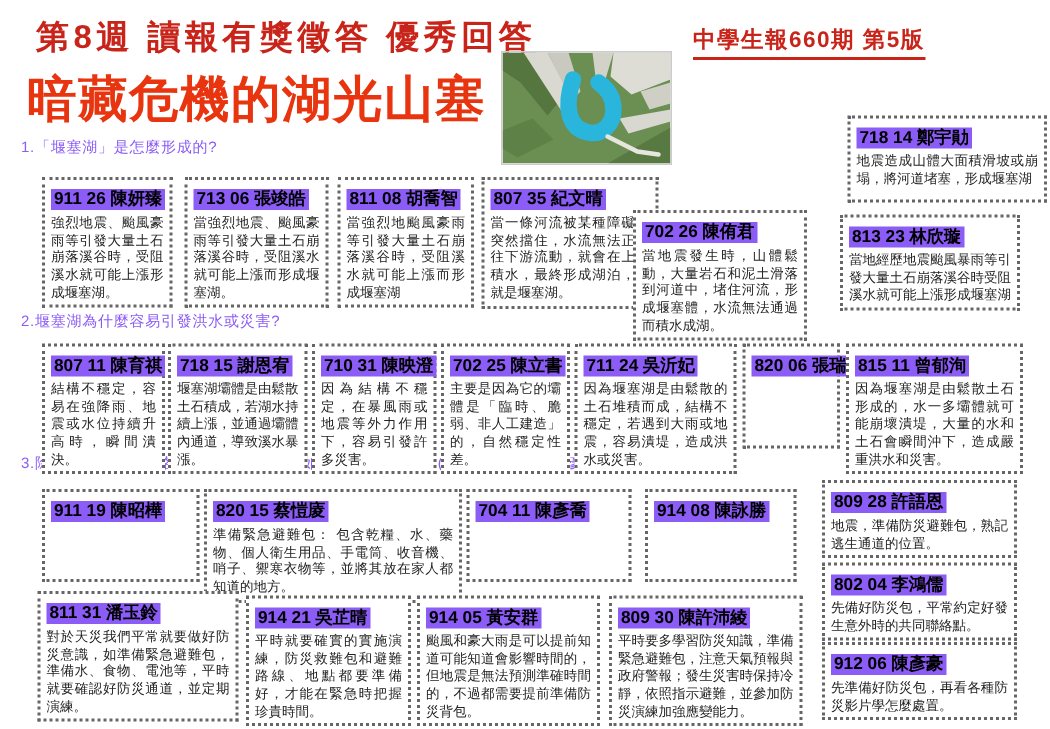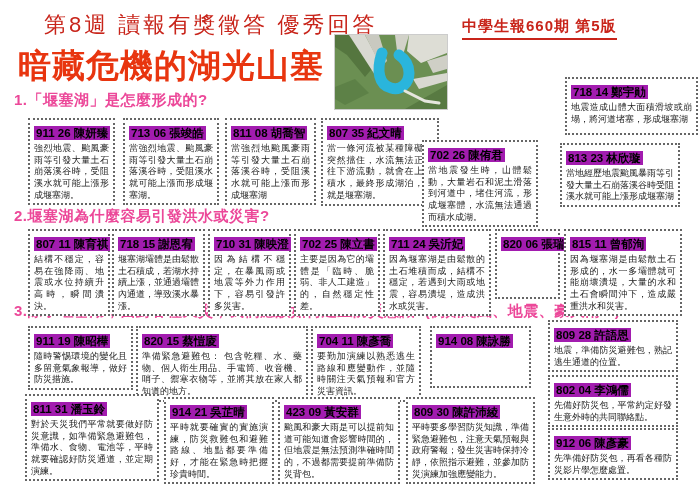--- a/index.html
+++ b/index.html
@@ -3,52 +3,52 @@
 <meta charset="utf-8">
 <style>
   html,body{margin:0;padding:0;}
   body{
     width:700px;height:486px;position:relative;background:#ffffff;
     font-family:"Liberation Sans","DejaVu Sans",sans-serif;
     overflow:hidden;
   }
   .abs{position:absolute;}
   .week-title{
-    left:44px;top:10px;
-    color:#c8241a;font-size:22px;font-weight:normal;letter-spacing:3px;
+    left:24px;top:10px;
+    color:#c8241a;font-size:22px;font-weight:bold;letter-spacing:3px;
     white-space:nowrap;
   }
   .issue-info{
     left:462px;top:17px;
     color:#c8241a;font-size:15px;font-weight:bold;letter-spacing:1px;
     border-bottom:2px solid #c8241a;padding-bottom:2px;white-space:nowrap;text-align:right;
   }
   .main-title{
     left:18px;top:44px;
     color:#e8350f;font-size:33px;font-weight:bold;letter-spacing:1px;
     white-space:nowrap;
   }
   .q-heading{
-    color:#ec4899;font-size:15px;font-weight:bold;letter-spacing:0.5px;
+    color:#8b5cf6;font-size:10px;font-weight:normal;letter-spacing:0.5px;
     white-space:nowrap;
   }
   .photo{
     left:334px;top:34px;width:112px;height:74px;
     border:1px solid #cccccc;overflow:hidden;
   }
   .box{
     position:absolute;
     border:2px dotted #666;
     background:#ffffff;
     padding:3px 4px 2px 4px;
     box-sizing:border-box;
   }
   .tag{
     display:inline-block;
-    background:#a21caf;
+    background:#8b5cf6;
     color:#000;
     font-weight:bold;
     font-size:11.5px;
     line-height:14px;
     padding:0 2px;
     white-space:nowrap;
   }
   .txt{
     margin-top:2px;
     font-size:9px;
@@ -138,29 +138,27 @@
 <div class="box" style="left:495px;top:229px;width:65px;min-height:70px;">
   <span class="tag">820 06 張瑞文</span>
 </div>
 <div class="box" style="left:564px;top:229px;width:118px;min-height:70px;">
   <span class="tag">815 11 曾郁洵</span>
   <div class="txt">因為堰塞湖是由鬆散土石形成的，水一多壩體就可能崩壞潰堤，大量的水和土石會瞬間沖下，造成嚴重洪水和災害。</div>
 </div>
 
 <div class="box" style="left:28px;top:326px;width:105px;min-height:62px;">
   <span class="tag">911 19 陳昭樺</span>
-  <div class="txt">隨時警惕環境的變化且多留意氣象報導，做好防災措施。</div>
 </div>
 <div class="box" style="left:136px;top:326px;width:172px;min-height:66px;">
   <span class="tag">820 15 蔡愷庱</span>
   <div class="txt">準備緊急避難包： 包含乾糧、水、藥物、個人衛生用品、手電筒、收音機、哨子、禦寒衣物等，並將其放在家人都知道的地方。</div>
 </div>
 <div class="box" style="left:311px;top:326px;width:110px;min-height:62px;">
   <span class="tag">704 11 陳彥喬</span>
-  <div class="txt">要勤加演練以熟悉逃生路線和應變動作，並隨時關注天氣預報和官方災害資訊。</div>
 </div>
 <div class="box" style="left:430px;top:326px;width:101px;min-height:62px;">
   <span class="tag">914 08 陳詠勝</span>
 </div>
 <div class="box" style="left:548px;top:320px;width:130px;min-height:48px;">
   <span class="tag">809 28 許語恩</span>
   <div class="txt">地震，準備防災避難包，熟記逃生通道的位置。</div>
 </div>
 <div class="box" style="left:548px;top:375px;width:130px;min-height:46px;">
   <span class="tag">802 04 李鴻儒</span>
@@ -172,19 +170,19 @@
 </div>
 <div class="box" style="left:25px;top:394px;width:134px;min-height:86px;">
   <span class="tag">811 31 潘玉鈴</span>
   <div class="txt">對於天災我們平常就要做好防災意識，如準備緊急避難包，準備水、食物、電池等，平時就要確認好防災通道，並定期演練。</div>
 </div>
 <div class="box" style="left:164px;top:397px;width:110px;min-height:83px;">
   <span class="tag">914 21 吳芷晴</span>
   <div class="txt">平時就要確實的實施演練，防災救難包和避難路線、地點都要準備好，才能在緊急時把握珍貴時間。</div>
 </div>
 <div class="box" style="left:278px;top:397px;width:122px;min-height:83px;">
-  <span class="tag">423 09 黃安群</span>
+  <span class="tag">914 05 黃安群</span>
   <div class="txt">颱風和豪大雨是可以提前知道可能知道會影響時間的，但地震是無法預測準確時間的，不過都需要提前準備防災背包。</div>
 </div>
 <div class="box" style="left:406px;top:397px;width:129px;min-height:83px;">
   <span class="tag">809 30 陳許沛綾</span>
   <div class="txt">平時要多學習防災知識，準備緊急避難包，注意天氣預報與政府警報；發生災害時保持冷靜，依照指示避難，並參加防災演練加強應變能力。</div>
 </div>
 
 </body></html>

